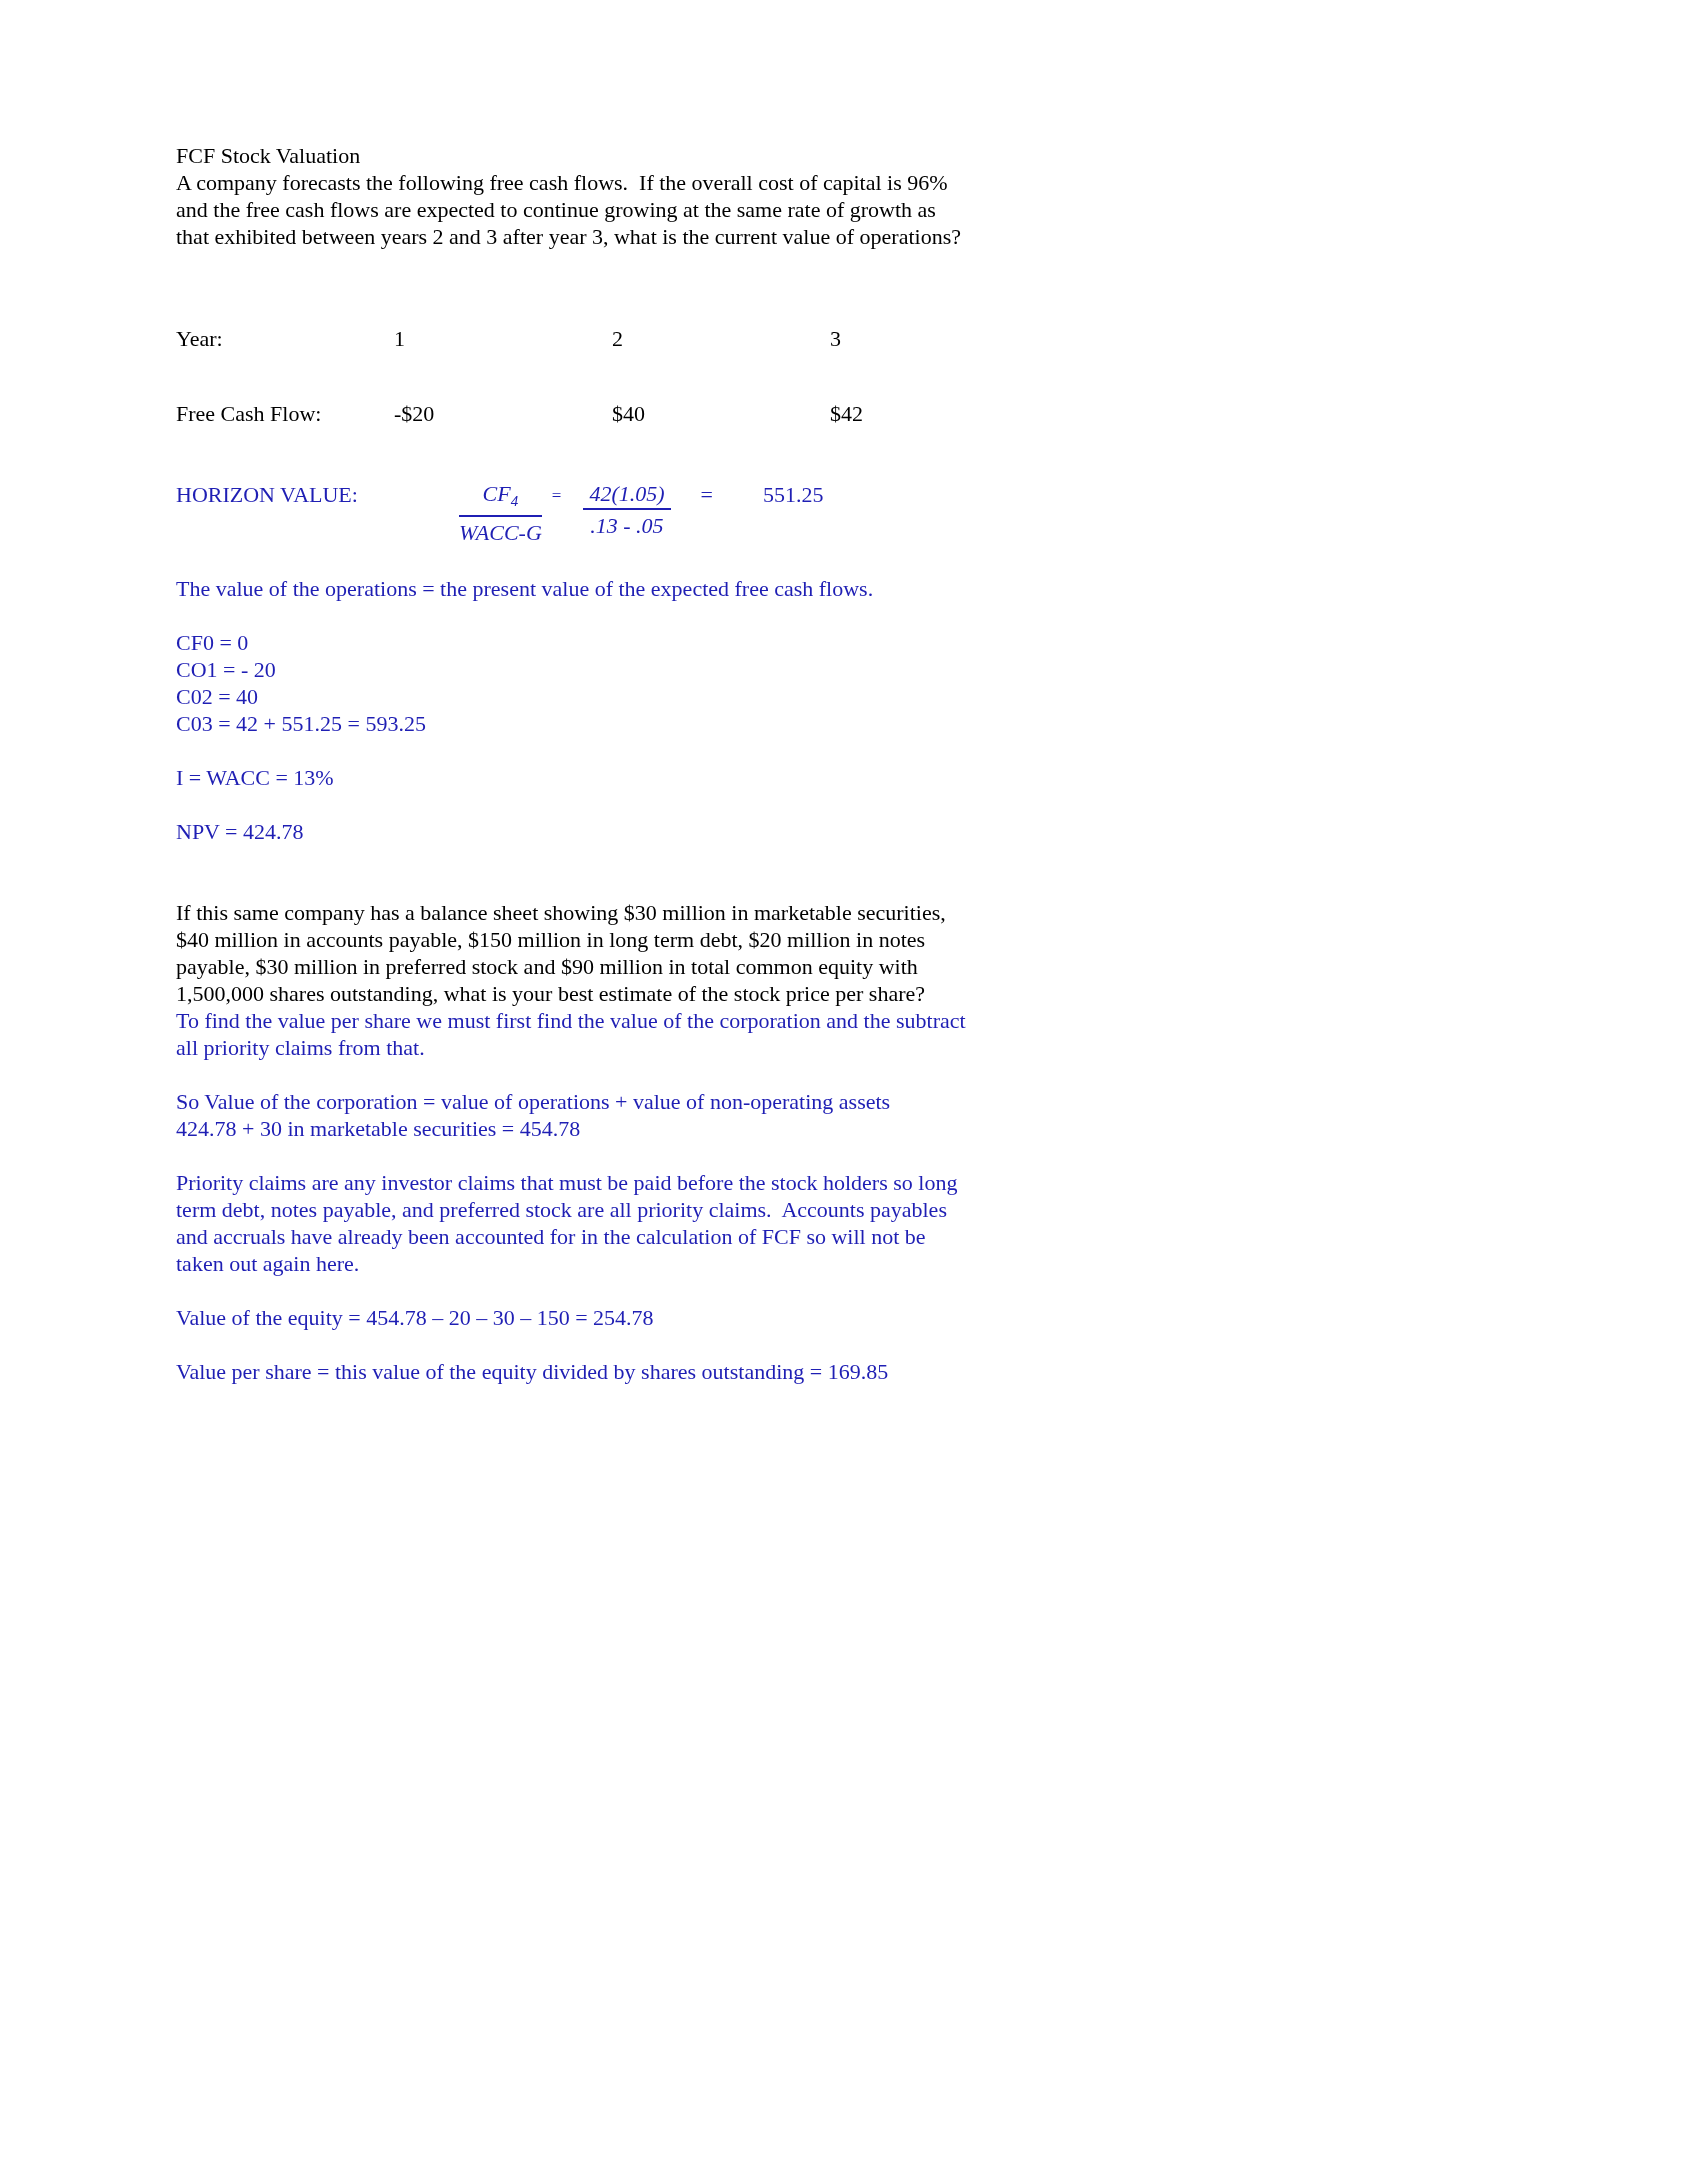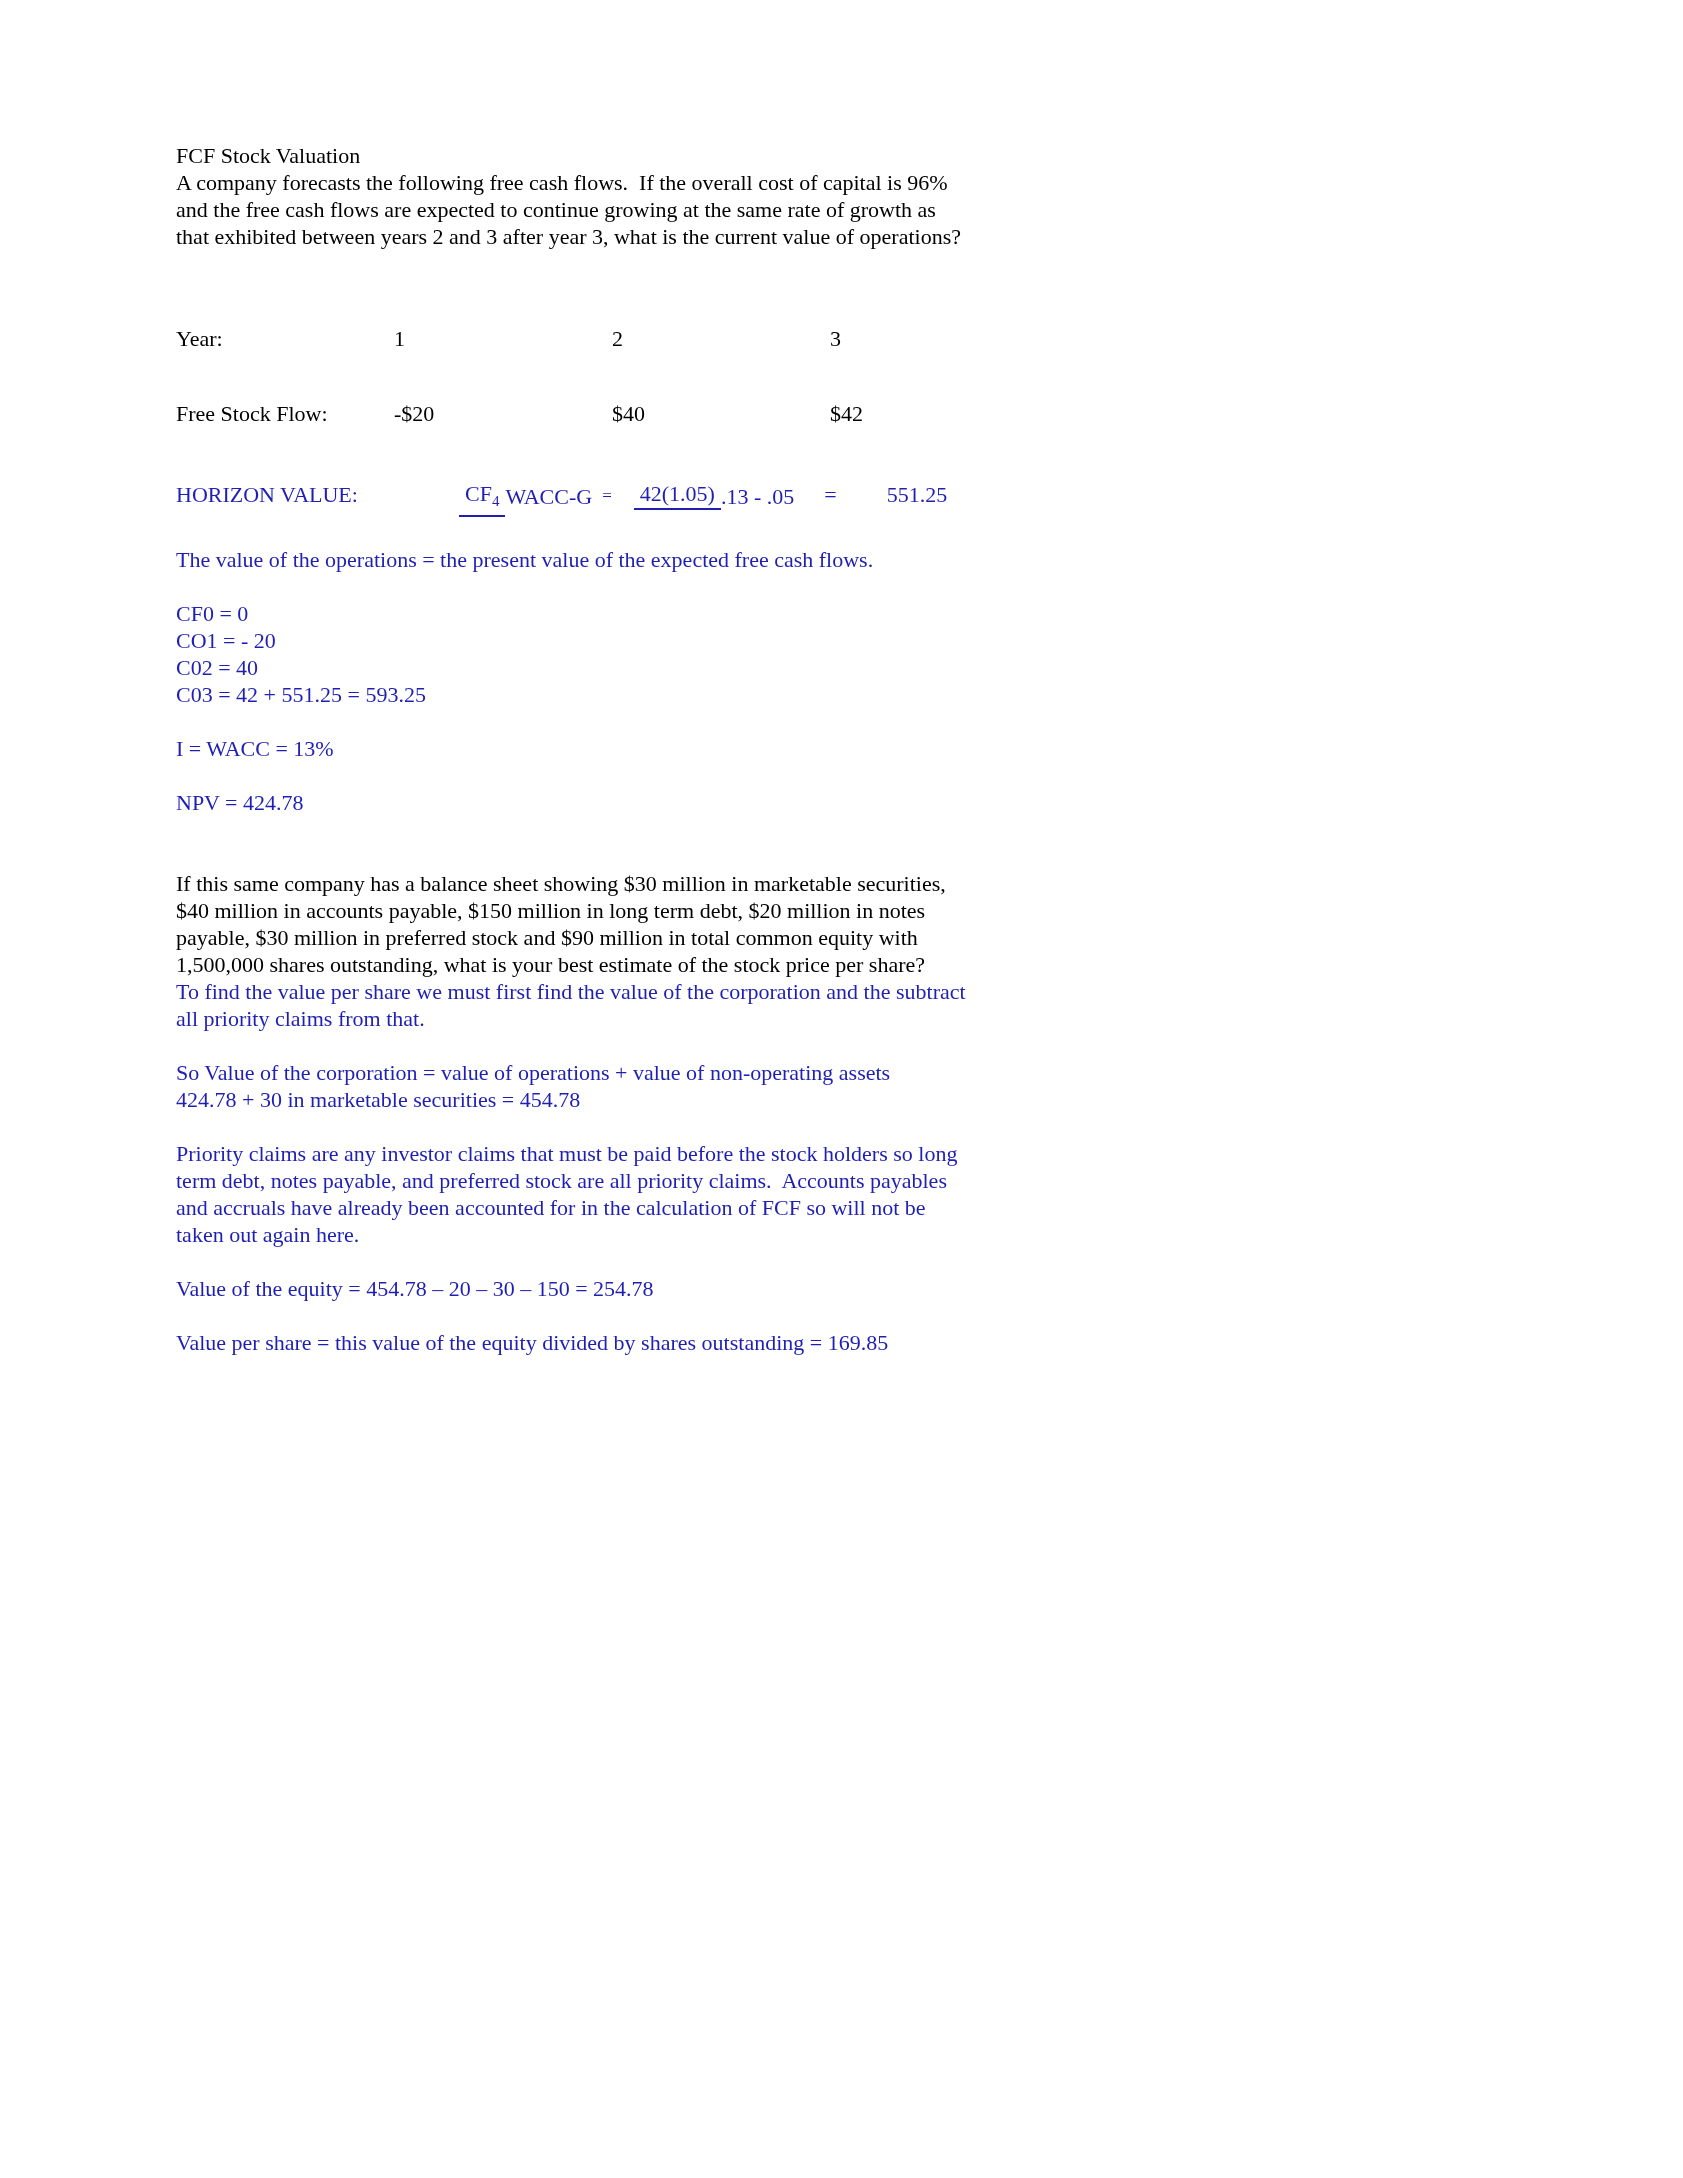--- a/index.html
+++ b/index.html
@@ -24,21 +24,21 @@
 
   .cf-table { display: grid; grid-template-columns: 218px 218px 218px auto; }
   .cf-table .cell { line-height: 27px; white-space: pre; margin-top: 48px; }
 
   .formula-row {
     display: flex;
     align-items: flex-start;
     margin-bottom: 2px;
   }
   .hv-label { width: 283px; line-height: 27px; }
-  .frac { display: inline-flex; flex-direction: row; }
+  .frac { display: inline-flex; flex-direction: column; font-style: italic; }
   .frac .num {
     border-bottom: 2px solid currentColor;
     text-align: center;
     padding: 0 6px 1px 6px;
     line-height: 26px;
   }
   .frac .den {
     text-align: center;
     padding-top: 3px;
     line-height: 26px;
@@ -59,21 +59,21 @@
   <div class="line">and the free cash flows are expected to continue growing at the same rate of growth as</div>
   <div class="line">that exhibited between years 2 and 3 after year 3, what is the current value of operations?</div>
 
   <div class="spacer"></div>
 
   <div class="cf-table">
     <div class="cell">Year:</div>
     <div class="cell">1</div>
     <div class="cell">2</div>
     <div class="cell">3</div>
-    <div class="cell">Free Stock Flow:</div>
+    <div class="cell">Free Cash Flow:</div>
     <div class="cell">-$20</div>
     <div class="cell">$40</div>
     <div class="cell">$42</div>
   </div>
 
   <div class="spacer"></div>
   <div class="spacer"></div>
 
   <div class="formula-row blue">
     <span class="hv-label">HORIZON VALUE:</span>

